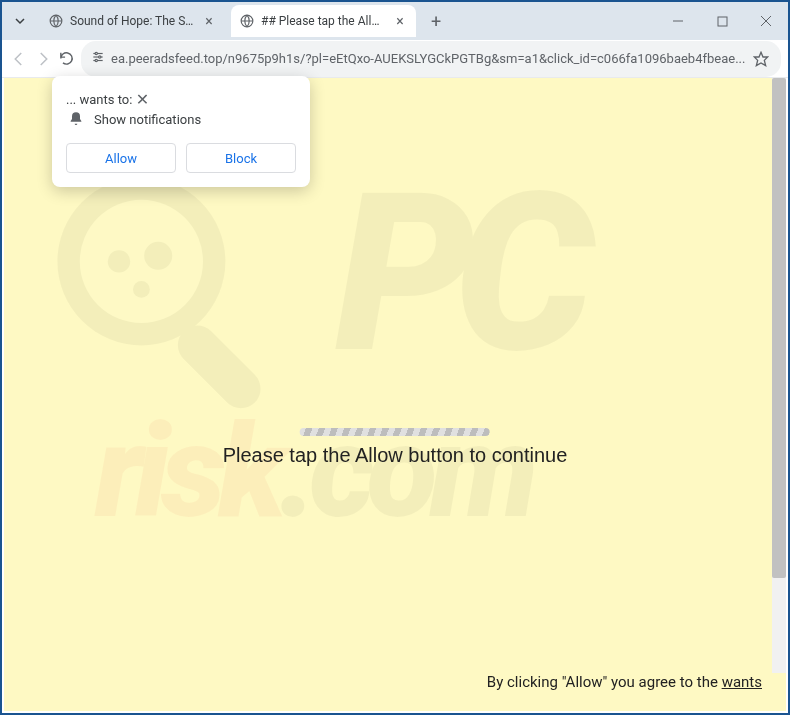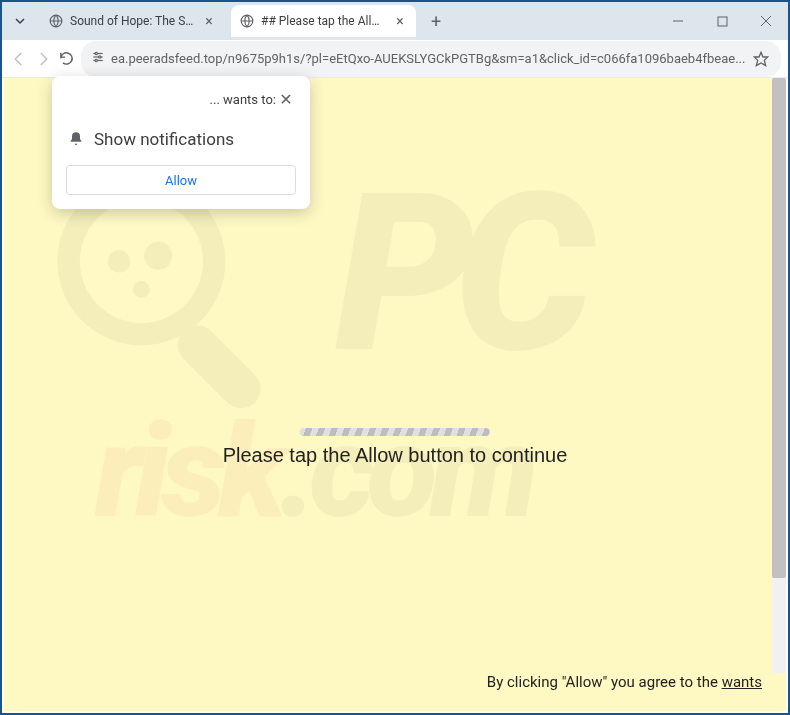--- a/index.html
+++ b/index.html
@@ -135,23 +135,23 @@
     .perm-dialog {
       position: absolute;
       top: 74px;
       left: 50px;
       width: 258px;
       background: #fff;
       border-radius: 8px;
       box-shadow: 0 4px 16px rgba(0,0,0,0.2);
       padding: 14px;
     }
-    .perm-header { display: flex; align-items: center; justify-content: flex-end; font-size: 13px; color: #3c4043; margin-bottom: 20px; }
+    .perm-header { display: flex; align-items: center; justify-content: flex-start; font-size: 13px; color: #3c4043; margin-bottom: 2px; }
     .perm-close { font-size: 16px; color: #5f6368; width: 20px; text-align: center; }
-    .perm-row { display: flex; align-items: center; gap: 10px; font-size: 17px; color: #3c4043; margin-bottom: 16px; padding-left: 2px;}
+    .perm-row { display: flex; align-items: center; gap: 10px; font-size: 13px; color: #3c4043; margin-bottom: 16px; padding-left: 2px;}
     .bell { width: 16px; height: 16px; }
     .perm-buttons { display: flex; gap: 10px; }
     .perm-btn {
       flex: 1;
       height: 30px;
       border: 1px solid #dadce0;
       border-radius: 4px;
       background: #fff;
       color: #1a73e8;
       font-size: 13px;
@@ -288,14 +288,15 @@
   <div class="perm-row">
     <span class="bell">
       <svg width="16" height="16" viewBox="0 0 24 24" fill="#5f6368">
           <path d="M12 2a6 6 0 00-6 6v4l-2 3v1h16v-1l-2-3V8a6 6 0 00-6-6zM10 19a2 2 0 004 0h-4z"></path>
         </svg>
     </span>
     <span>Show notifications</span>
   </div>
   <div class="perm-buttons">
     <div class="perm-btn">Allow</div>
+    <div class="perm-btn">Block</div>
   </div>
 </div>
 
 </body></html>

